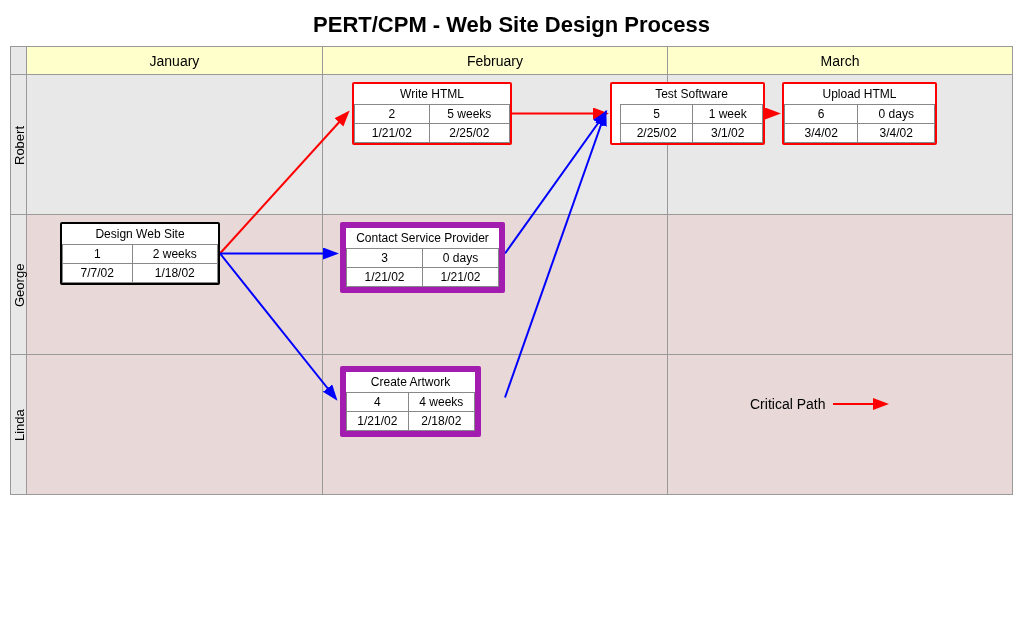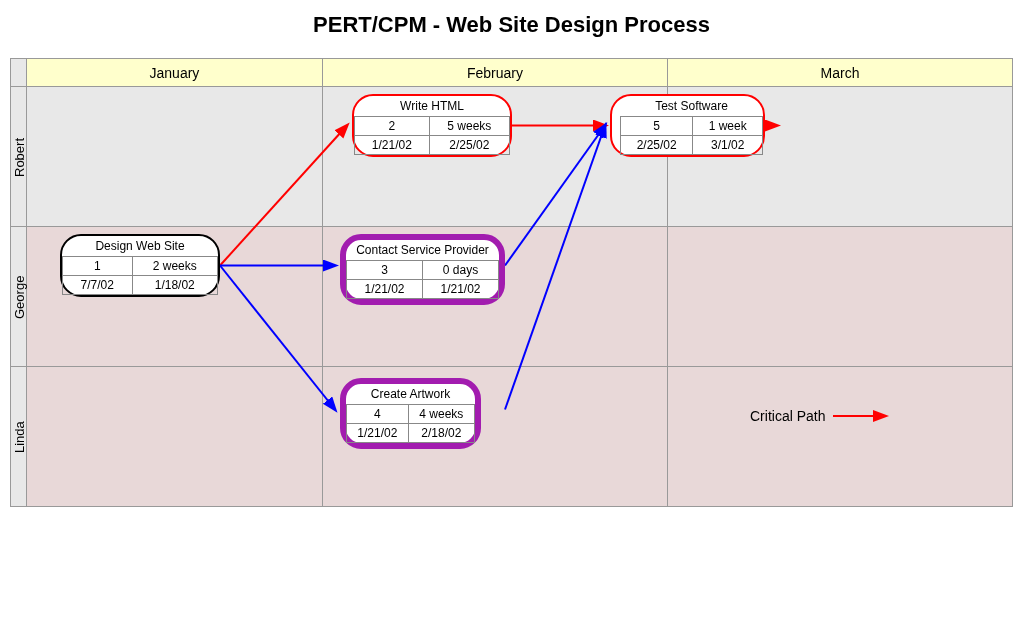--- a/index.html
+++ b/index.html
@@ -7,21 +7,21 @@
       font-family: Arial, sans-serif;
       background: #fff;
       width: 1023px;
       height: 619px;
       overflow: hidden;
     }
     .page-title {
       text-align: center;
       font-size: 22px;
       font-weight: bold;
-      padding: 12px 0 20px 0;
+      padding: 12px 0 8px 0;
     }
     .chart-container {
       position: relative;
       margin: 0 10px;
     }
     table.grid {
       width: 100%;
       border-collapse: collapse;
     }
     table.grid th, table.grid td {
@@ -45,21 +45,21 @@
     .cell-robert { background: #e8e8e8; height: 140px; position: relative; }
     .cell-george { background: #e8d8d8; height: 140px; position: relative; }
     .cell-linda  { background: #e8d8d8; height: 140px; position: relative; }
     .col-jan { width: 30%; }
     .col-feb { width: 35%; }
     .col-mar { width: 35%; }
 
     
     .task-node {
       position: absolute;
-      border-radius: 21px;
+      border-radius: 2px;
       background: white;
       font-size: 12px;
     }
     .task-node table {
       width: 100%;
       border-collapse: collapse;
     }
     .task-node table td {
       border: 1px solid #888;
       text-align: center;
@@ -170,20 +170,37 @@
         <td>1 week</td>
       </tr>
       <tr>
         <td>2/25/02</td>
         <td>3/1/02</td>
       </tr>
     </tbody>
       </table>
   </div>
 
+  <div class="task-node red-border" style="left: 772px; top: 36px; width: 155px;">
+    <table>
+      <tbody>
+          <tr class="title-row">
+            <td colspan="2">Upload HTML</td>
+          </tr>
+      <tr>
+        <td>6</td>
+        <td>0 days</td>
+      </tr>
+      <tr>
+        <td>3/4/02</td>
+        <td>3/4/02</td>
+      </tr>
+    </tbody>
+      </table>
+  </div>
 
   <div class="task-node black-border" style="left: 50px; top: 176px; width: 160px;">
     <table>
       <tbody>
           <tr class="title-row">
             <td colspan="2">Design Web Site</td>
           </tr>
       <tr>
         <td>1</td>
         <td>2 weeks</td>

